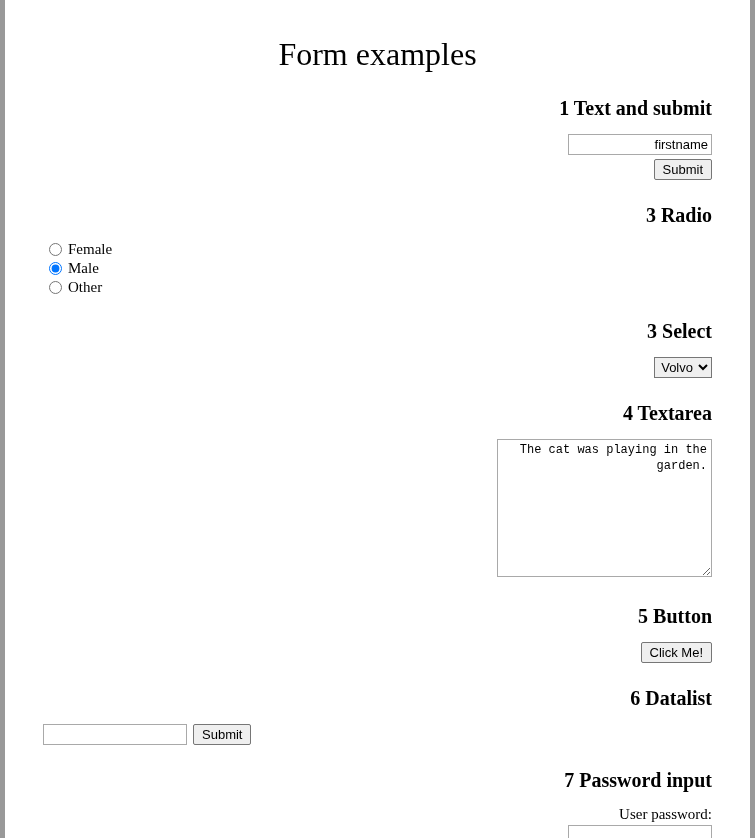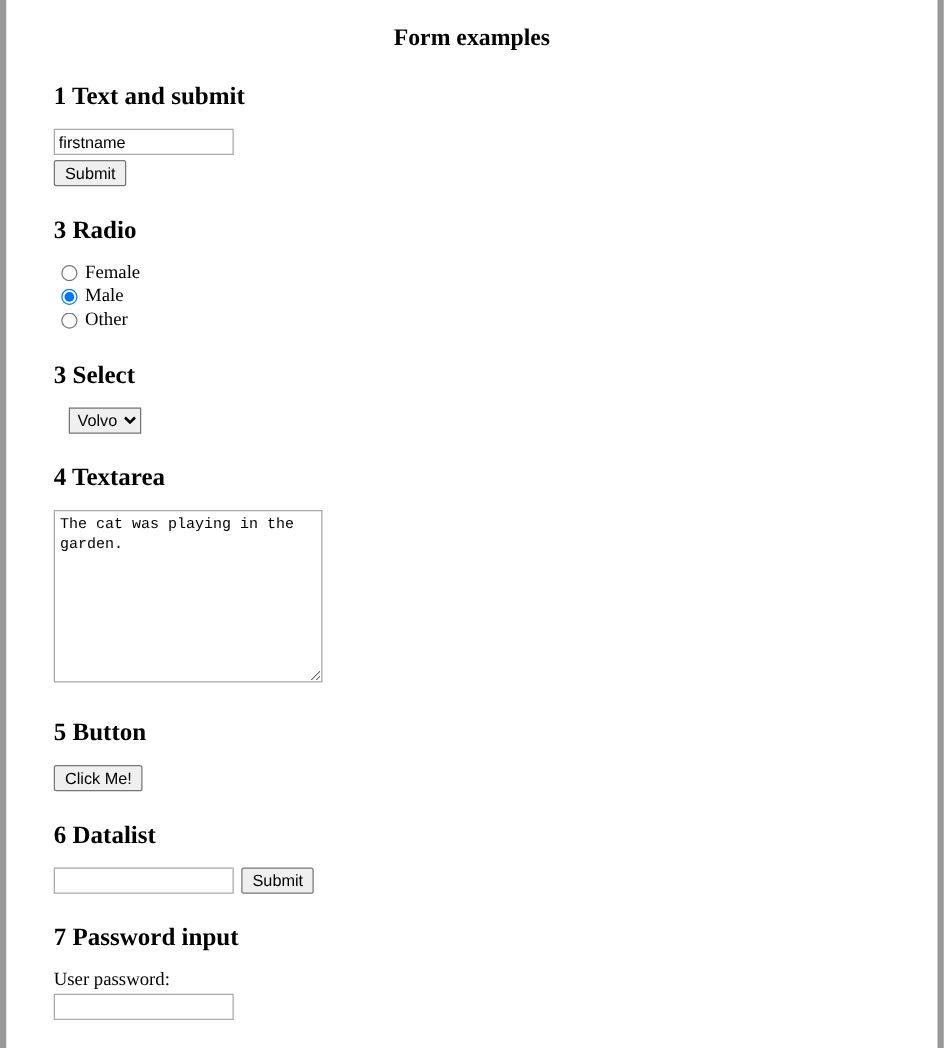--- a/index.html
+++ b/index.html
@@ -1,34 +1,34 @@
 <!DOCTYPE html>
 <html><head>
   <meta charset="utf-8">
   <style>
-    * { box-sizing: border-box; }
+    * { box-sizing: border-box; text-align: right; }
     html, body {
       margin: 0;
       padding: 0;
       font-family: "Times New Roman", Times, serif;
       font-size: 16px;
       color: #000;
       background: #fff;
     }
     body {
       border-left: 5px solid #999;
       border-right: 5px solid #999;
       min-height: 838px;
       padding: 0 38px 30px 38px;
     }
     h1.page-title {
       text-align: center;
-      font-size: 19px;
-      font-weight: bold;
-      margin: 20px 0 22px 0;
+      font-size: 32px;
+      font-weight: normal;
+      margin: 36px 0 22px 0;
     }
     h2.section-heading {
       font-size: 20px;
       font-weight: bold;
       margin: 24px 0 14px 0;
     }
     label.block-label {
       display: block;
       font-size: 15px;
       margin-bottom: 2px;

